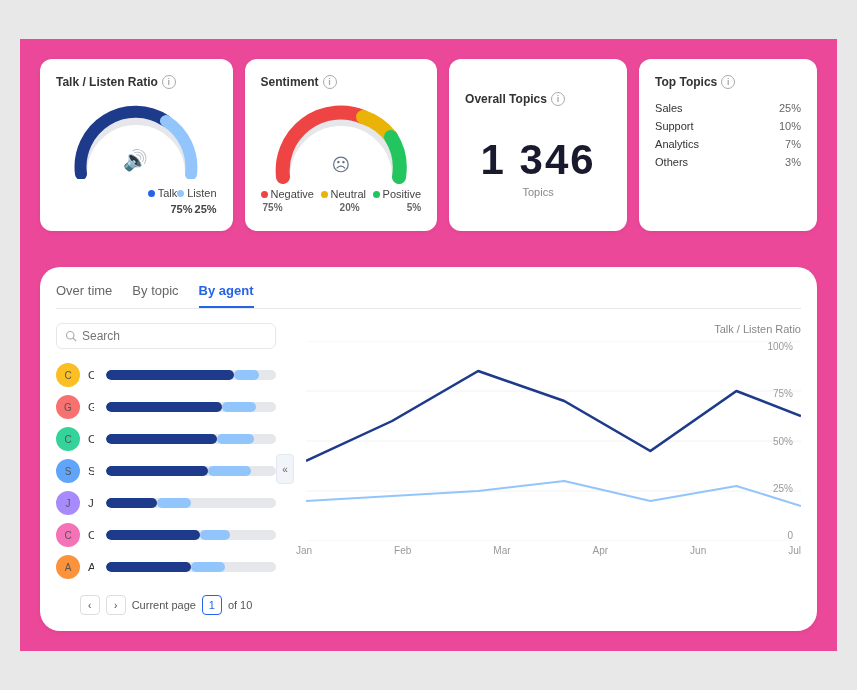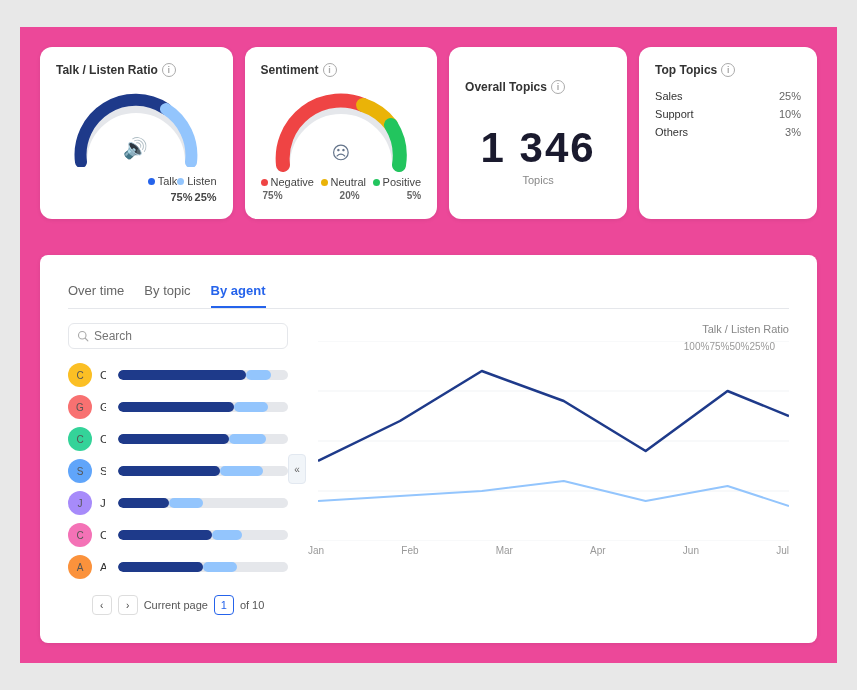--- a/index.html
+++ b/index.html
@@ -132,22 +132,22 @@
       justify-content: space-between;
       font-size: 11px;
       color: #333;
       padding: 3px 0;
     }
     .topic-pct { color: #666; }
 
     
     .bottom-section {
       background: #fff;
-      border-radius: 8px;
-      padding: 28px;
+      border-radius: 20px;
+      padding: 16px;
       box-shadow: 0 1px 4px rgba(0,0,0,0.08);
       margin-top: 36px;
     }
     .tabs {
       display: flex;
       gap: 20px;
       border-bottom: 1px solid #e5e7eb;
       margin-bottom: 14px;
     }
     .tab {
@@ -306,25 +306,25 @@
     .chart-x-labels {
       display: flex;
       justify-content: space-between;
       font-size: 10px;
       color: #999;
       padding: 0 0 0 10px;
       margin-top: 4px;
     }
     .chart-y-labels {
       position: absolute;
-      right: 14px;
+      right: 8px;
       top: 0;
       height: 100%;
       display: flex;
-      flex-direction: row;
+      flex-direction: column;
       justify-content: space-between;
       font-size: 10px;
       color: #999;
       text-align: right;
     }
   </style>
 </head>
 <body>
 
 <div class="main-container">
@@ -423,20 +423,24 @@
         <span class="info-icon">i</span>
       </div>
       <div id="top-topics-list">
           <div class="topic-row">
             <span>Sales</span>
             <span class="topic-pct">25%</span>
           </div>
           <div class="topic-row">
             <span>Support</span>
             <span class="topic-pct">10%</span>
+          </div>
+          <div class="topic-row">
+            <span>Analytics</span>
+            <span class="topic-pct">7%</span>
           </div>
           <div class="topic-row">
             <span>Others</span>
             <span class="topic-pct">3%</span>
           </div>
         </div>
     </div>
 
   </div>
 

